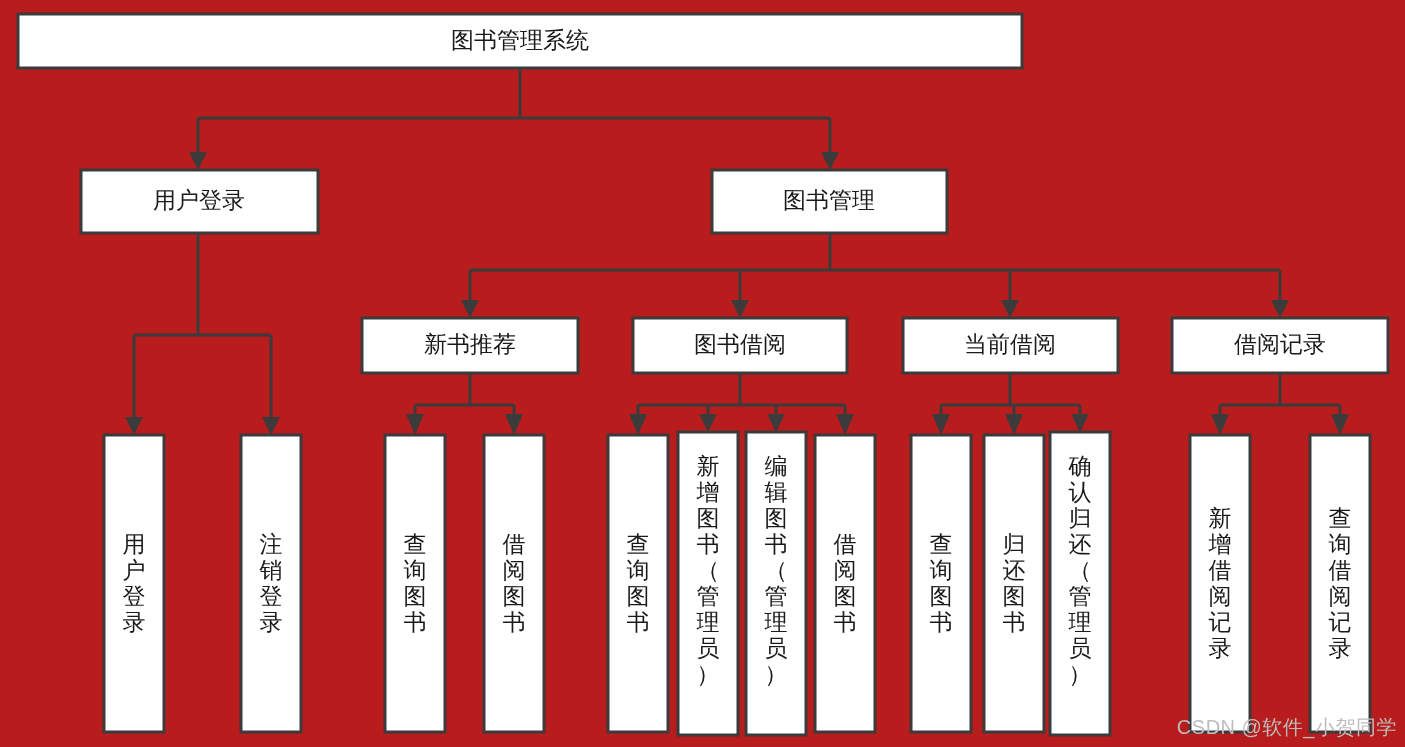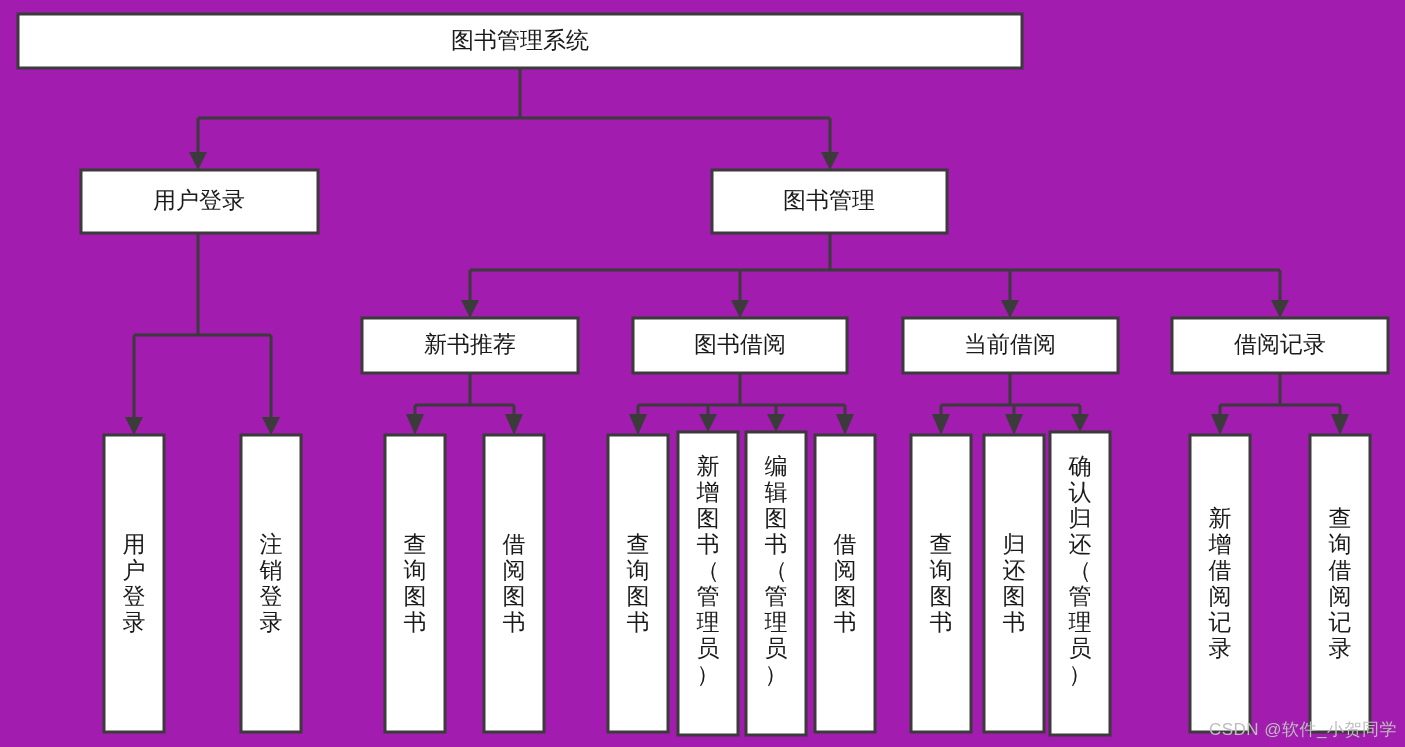--- a/index.html
+++ b/index.html
@@ -10,21 +10,21 @@
   body {
     width: 1405px;
     height: 747px;
     font-family: "Liberation Sans", "DejaVu Sans", sans-serif;
     overflow: hidden;
   }
   #diagram-root {
     position: relative;
     width: 1405px;
     height: 747px;
-    background: #a21caf;
+    background: #b91c1c;
   }
   svg.canvas {
     position: absolute;
     left: 0;
     top: 0;
     width: 1405px;
     height: 747px;
   }
   .node-rect {
     fill: #ffffff;
@@ -52,21 +52,21 @@
     font-family: "Liberation Sans", "DejaVu Sans", sans-serif;
     fill: #1a1a1a;
     font-size: 23px;
     text-anchor: middle;
   }
   .watermark {
     position: absolute;
     right: 8px;
     bottom: 6px;
     font-family: "Liberation Sans", "DejaVu Sans", sans-serif;
-    font-size: 17px;
+    font-size: 20px;
     color: #bdbdbd;
     letter-spacing: 0.5px;
     white-space: nowrap;
     user-select: none;
   }
 </style>
 </head>
 <body>
 
 <div id="diagram-root">

